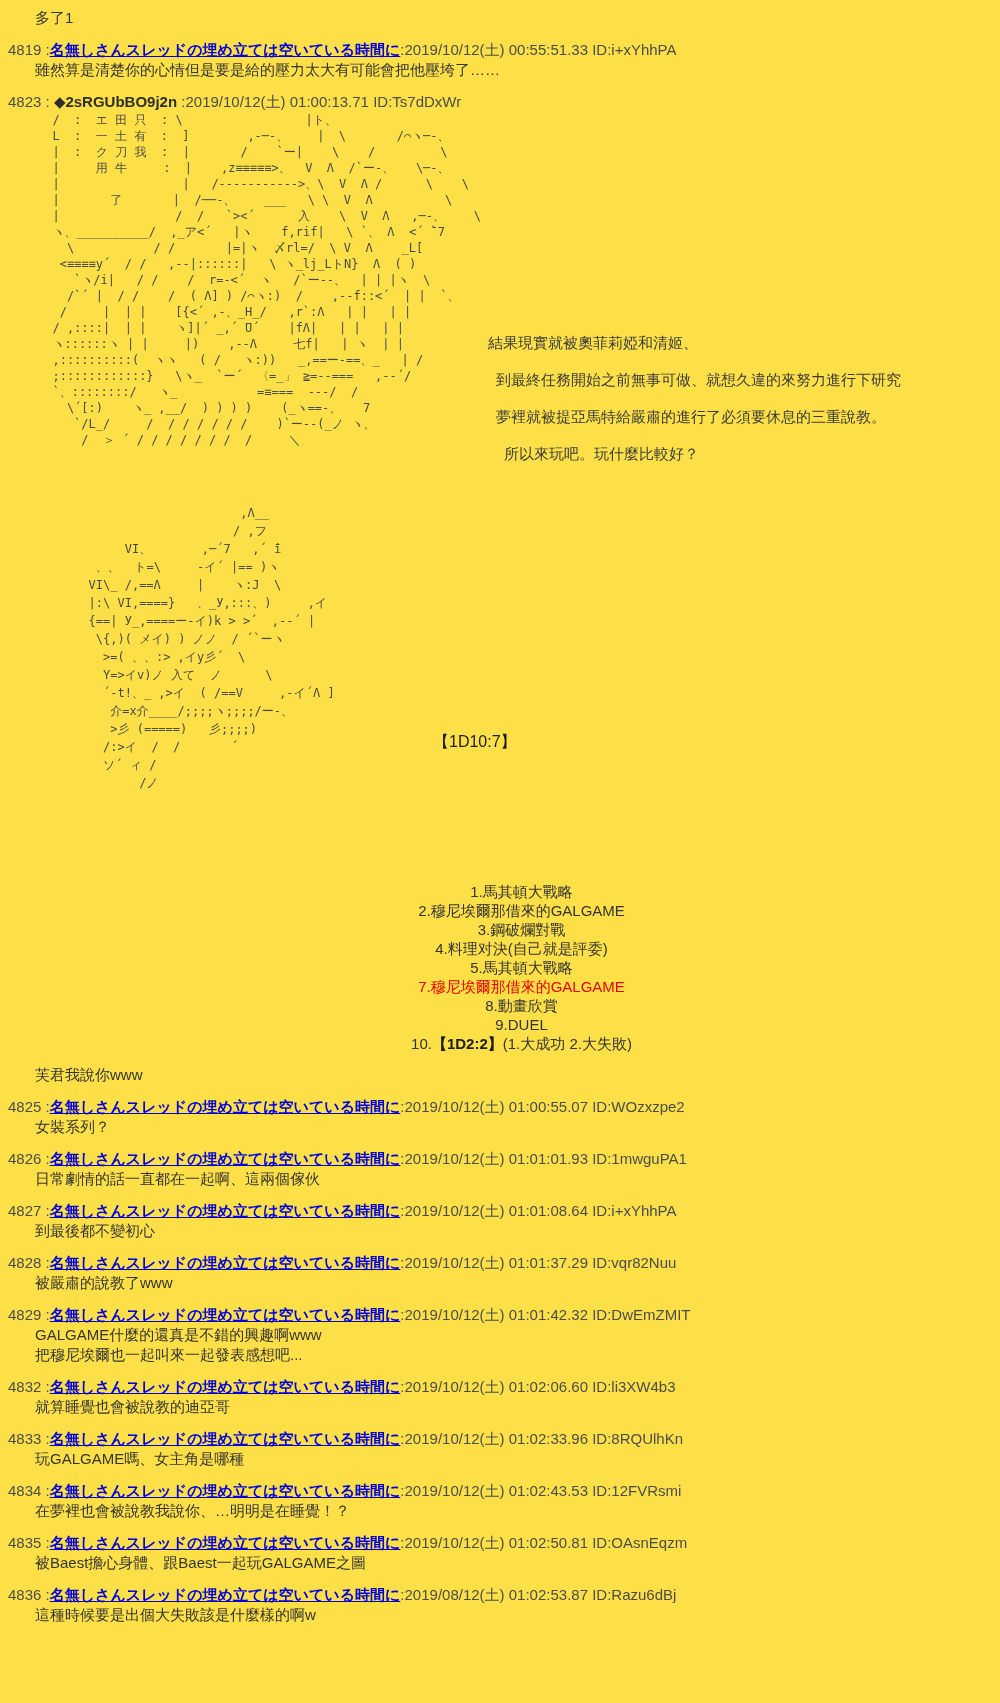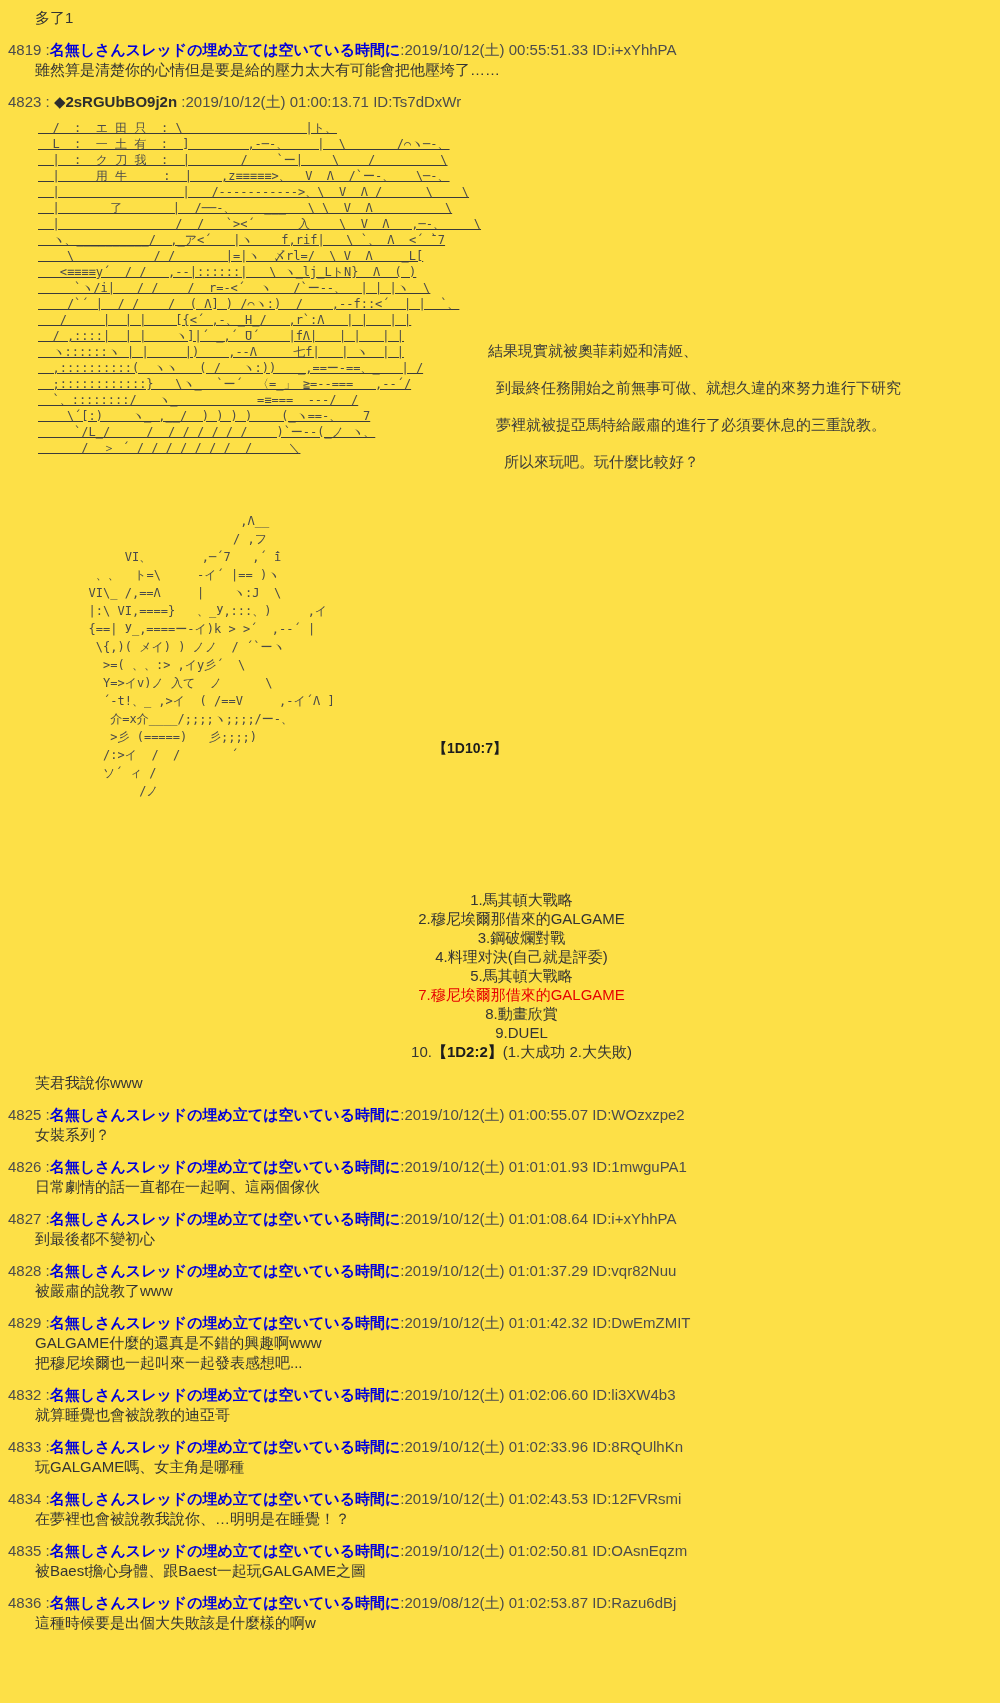--- a/index.html
+++ b/index.html
@@ -3,34 +3,34 @@
 <meta charset="utf-8">
 <style>
   *{box-sizing:border-box;}
   html,body{margin:0;padding:0;background:#ffffff;}
   .page{width:1000px;height:1703px;overflow:hidden;background:#fde047;
         font-family:"Liberation Sans","DejaVu Sans",sans-serif;font-size:15px;color:#3b3b3b;position:relative;}
   .top-note{padding:8px 0 0 35px;line-height:20px;color:#343434;}
   .post{margin:12px 0 0 8px;}
   .post-header{line-height:20px;white-space:nowrap;}
   .post-no{color:#4c4c4c;}
-  .poster-name{color:#0000dd;font-weight:bold;cursor:pointer;}
+  .poster-name{color:#0000dd;font-weight:bold;text-decoration:underline;cursor:pointer;}
   .trip-name{color:#2e2e2e;font-weight:bold;}
   .post-date{color:#4c4c4c;}
   .post-body{line-height:20px;margin-left:27px;color:#343434;white-space:nowrap;}
-  .aa-wrap{position:relative;margin-top:8px;text-decoration:underline;}
+  .aa-wrap{position:relative;}
   .aa-wrap2{position:relative;margin-top:56px;}
   .aa{margin:0 0 0 30px;font-family:"DejaVu Sans Mono",monospace;font-size:12px;line-height:16px;color:#4a4a4a;}
   .aa2{line-height:18px;}
   .side-text{position:absolute;left:480px;top:212px;white-space:nowrap;color:#3b3b3b;}
   .side-line{line-height:37px;}
   .side-text .side-line:nth-child(2){padding-left:8px;}
   .side-text .side-line:nth-child(3){padding-left:8px;}
   .side-text .side-line:nth-child(4){padding-left:16px;}
-  .dice-label{position:absolute;left:425px;top:228px;font-weight:bold;color:#1d1d1d;font-size:14px;}
+  .dice-label{position:absolute;left:425px;top:228px;font-weight:normal;color:#1d1d1d;font-size:16px;}
   .options{margin:90px 0 0 35px;}
   .option-line{line-height:19px;color:#343434;white-space:nowrap;text-align:center;}
   .option-line.red{color:#e60000;}
   .option-bold{font-weight:bold;color:#1d1d1d;}
 </style>
 </head>
 <body>
 
 <div class="page">
 

